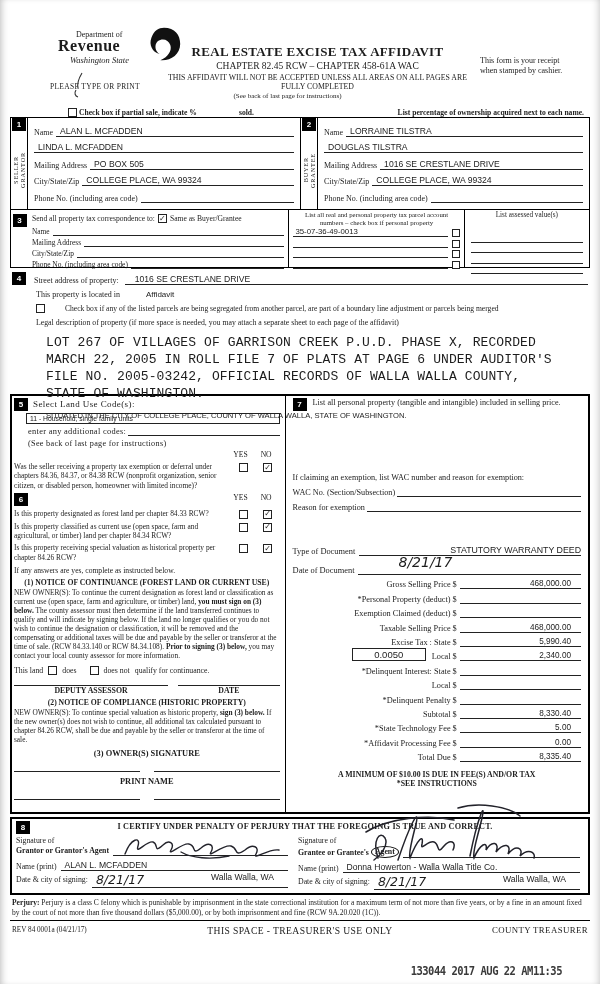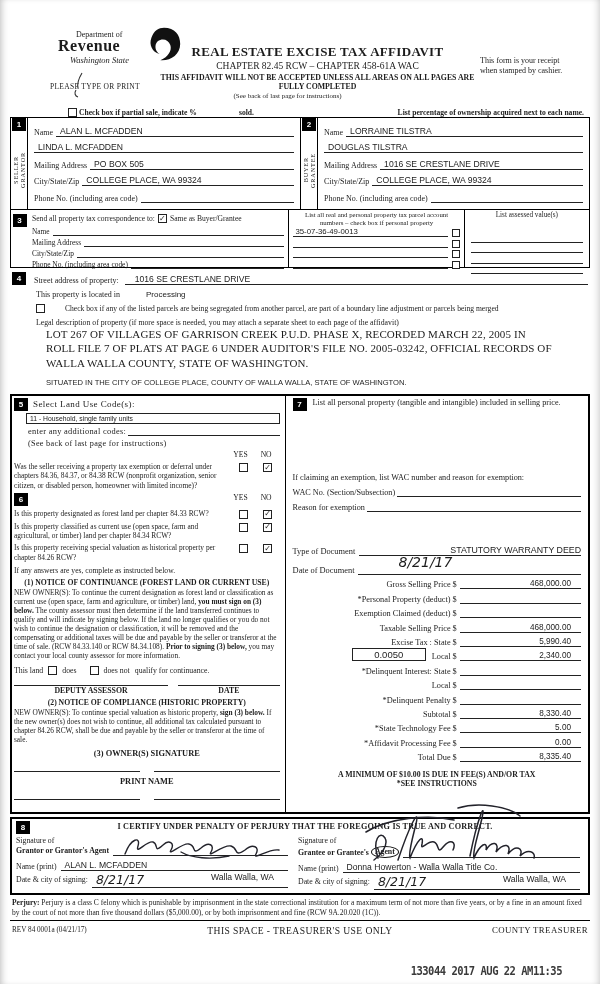--- a/index.html
+++ b/index.html
@@ -18,21 +18,21 @@
   .logo { position:absolute; left:48px; top:0; width:150px; }
   .logo-dept { font-size:8px; margin-left:18px; }
   .logo-rev { font-size:16px; font-weight:bold; letter-spacing:0.5px; margin-top:-2px; }
   .logo-wa { font-size:8.5px; font-style:italic; margin-left:12px; }
   .logo-swirl { position:absolute; left:88px; top:-4px; }
   .please { position:absolute; left:40px; top:52px; font-size:7.5px; letter-spacing:0.3px; }
   .penmark { position:absolute; left:62px; top:42px; }
   .titleblock { position:absolute; left:150px; right:115px; top:14px; text-align:center; }
   .title { font-size:13px; font-weight:bold; letter-spacing:0.3px; }
   .subtitle { font-size:9.5px; margin-top:1px; }
-  .warning { font-size:7.8px; font-weight:bold; margin-top:2px; }
+  .warning { font-size:7.8px; font-weight:normal; margin-top:2px; }
   .seeback { font-size:7px; margin-top:1px; margin-left:-60px; }
   .receipt { position:absolute; right:2px; top:26px; width:108px; font-size:8px; line-height:1.25; }
 
   .partline { display:flex; font-size:7.6px; font-weight:bold; align-items:flex-end; height:13px; }
   .partline .cb { margin:0 2px 0 58px; }
   .partline .sold { margin-left:42px; }
   .partline .own { margin-left:auto; margin-right:6px; }
 
   
   .cb {
@@ -75,21 +75,21 @@
   .s3c3 .hdr { font-size:7.2px; text-align:center; height:21px; display:flex; align-items:flex-start; justify-content:center; }
   .arow { border-bottom:1px solid #222; height:10.5px; }
 
   
   .sec4 { padding:4px 2px 0 2px; height:122px; }
   .s4row { display:flex; align-items:flex-end; font-size:8px; }
   .s4row .secnum { margin-right:8px; align-self:center; }
   .s4loc { font-size:8px; margin:5px 0 0 24px; display:flex; gap:26px; }
   .s4check { font-size:7.6px; margin:5px 0 0 24px; display:flex; gap:20px; align-items:center; }
   .s4legal { font-size:7.8px; margin:5px 0 0 24px; }
-  .s4block { font-size:11px; margin:0 0 0 34px; line-height:1.3; font-family:Liberation Serif, serif; letter-spacing:0.1px; width:510px; }
+  .s4block { font-size:13px; margin:8px 0 0 34px; line-height:1.3; font-family:Liberation Mono, monospace; letter-spacing:0.1px; width:510px; }
   .s4sit { font-size:7.6px; margin:8px 0 0 34px; font-family:"Liberation Sans", sans-serif; }
 
   
   .mainbox { display:flex; border:2px solid #000; height:420px; margin-top:4px; }
   .leftcol { width:47.5%; border-right:1.5px solid #000; padding:2px 5px 0 2px; overflow:hidden; }
   .rightcol { flex:1; padding:2px 7px 0 7px; overflow:hidden; position:relative; }
 
   .s5head { display:flex; gap:5px; }
   .s5title { font-size:9px; letter-spacing:0.4px; padding-top:1px; }
   .codebox { border:1px solid #222; margin:2px 0 0 12px; font-size:6.8px; padding:1px 3px; font-family:"Liberation Sans", sans-serif; }
@@ -323,21 +323,21 @@
   </div>
 
   <div class="sec4">
     <div class="s4row">
       <span class="secnum">4</span>
       <span class="lbl" style="padding-right:6px;">Street address of property:</span>
       <span class="fill typed" style="padding-left:10px;">1016 SE CRESTLANE DRIVE</span>
     </div>
     <div class="s4loc">
       <span>This property is located in</span>
-      <span class="typed">Processing</span>
+      <span class="typed">Affidavit</span>
     </div>
     <div class="s4check">
       <span class="cb"></span>
       <span>Check box if any of the listed parcels are being segregated from another parcel, are part of a boundary line adjustment or parcels being merged</span>
     </div>
     <div class="s4legal">Legal description of property (if more space is needed, you may attach a separate sheet to each page of the affidavit)</div>
     <div class="s4block">LOT 267 OF VILLAGES OF GARRISON CREEK P.U.D. PHASE X, RECORDED MARCH 22, 2005 IN ROLL FILE 7 OF PLATS AT PAGE 6 UNDER AUDITOR'S FILE NO. 2005-03242, OFFICIAL RECORDS OF WALLA WALLA COUNTY, STATE OF WASHINGTON.</div>
     <div class="s4sit">SITUATED IN THE CITY OF COLLEGE PLACE, COUNTY OF WALLA WALLA, STATE OF WASHINGTON.</div>
   </div>
 

